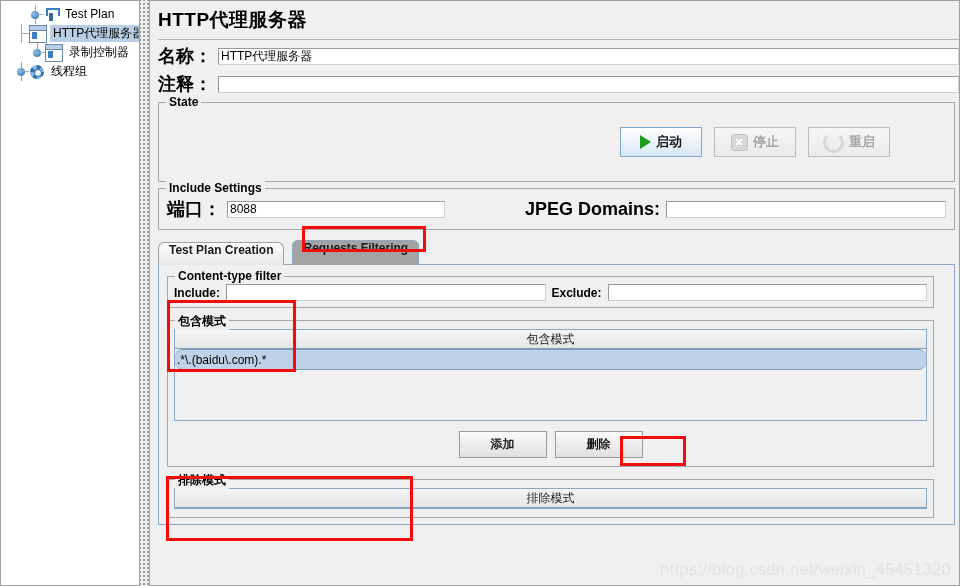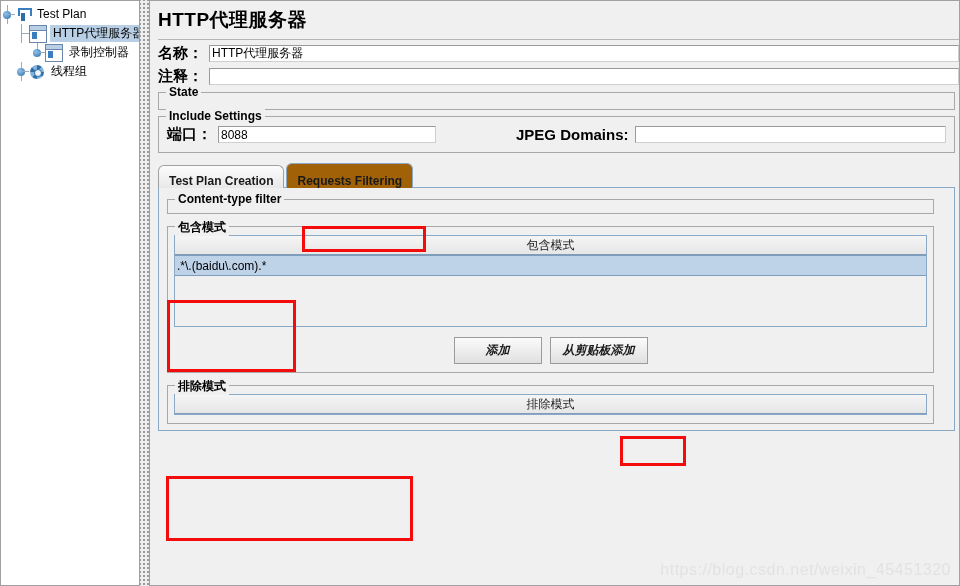--- a/index.html
+++ b/index.html
@@ -11,21 +11,21 @@
     position:relative;
   }
   .app{position:absolute;inset:0;display:flex;}
 
   
   .tree-pane{
     width:139px;background:#fff;border:1px solid #a0a0a0;
     border-right:none;box-sizing:border-box;position:relative;overflow:hidden;
   }
   .tree-inner{padding:4px 0 0 0;}
-  .tnode{display:flex;align-items:center;height:19px;white-space:nowrap;font-size:12px;}
+  .tnode{display:flex;align-items:center;height:19px;white-space:nowrap;font-size:12px;padding-left:28px;}
   .tlabel{padding:0 3px;line-height:17px;}
   .tlabel.sel{background:#b8cfe5;}
   .ico{display:inline-block;width:16px;height:16px;flex:0 0 auto;margin-right:3px;position:relative;}
 
   
   .elbow{width:14px;height:19px;position:relative;flex:0 0 auto;}
   .elbow:before{content:"";position:absolute;left:6px;top:0;bottom:0;width:1px;background:#9ab;}
   .elbow:after{content:"";position:absolute;left:6px;top:9px;width:8px;height:1px;background:#9ab;}
   .elbow.last:before{height:10px;}
   .knob{position:absolute;left:2px;top:6px;width:8px;height:8px;border-radius:50%;
@@ -56,21 +56,21 @@
   .main{
     flex:1;background:#f0f0f0;border:1px solid #a0a0a0;border-left:none;
     box-sizing:border-box;position:relative;overflow:hidden;padding:0 0 0 0;
   }
   .main-inner{padding:4px 0 0 8px;}
 
   h1.title{font-size:19px;font-weight:bold;margin:2px 0 6px 0;letter-spacing:.5px;}
   hr.sep{border:none;border-top:1px solid #b5b5b5;margin:0 0 4px 0;}
 
   .frow{display:flex;align-items:center;margin-bottom:4px;}
-  .flabel{font-weight:bold;font-size:15px;white-space:nowrap;margin-right:6px;}
+  .flabel{font-weight:bold;font-size:18px;white-space:nowrap;margin-right:6px;}
   .tf{
     flex:1;height:17px;background:#fff;border:1px solid #9a9a9a;border-right-color:#cfcfcf;border-bottom-color:#cfcfcf;
     box-sizing:border-box;font-size:12px;line-height:15px;padding:0 2px;color:#000;
     font-family:"Liberation Sans",sans-serif;outline:none;
   }
 
   
   .grp{border:1px solid #a8a8a8;margin:6px 4px 0 0;padding:8px 8px 8px 8px;position:relative;}
   .grp>.gtitle{position:absolute;top:-8px;left:7px;background:#f0f0f0;padding:0 3px;font-size:12px;font-weight:bold;}
 
@@ -91,47 +91,47 @@
   .restartico{width:15px;height:15px;border-radius:50%;border:3px solid #d8d8d8;border-top-color:transparent;display:inline-block;}
 
   .gs-row{display:flex;align-items:center;justify-content:space-between;}
   .gs-row .tf.port{flex:0 0 218px;}
   .gs-row .spacer{flex:0 0 80px;}
   .gs-row .tf.domains{flex:1;}
 
   
   .tabs{display:flex;align-items:flex-end;margin:10px 4px 0 0;height:25px;position:relative;z-index:2;}
   .tab{
-    height:22px;padding:0 10px;display:flex;align-items:flex-end;font-size:12px;font-weight:bold;
+    height:22px;padding:0 10px;display:flex;align-items:flex-start;font-size:12px;font-weight:bold;
     border:1px solid #a0a0a0;border-bottom:none;border-radius:6px 6px 0 0;
-    background:linear-gradient(#fcfcfc,#e8e8e8);cursor:pointer;margin-right:2px;color:#1a1a1a;
-  }
-  .tab.active{background:#a16207;border-color:#8aa9c6;height:24px;}
+    background:linear-gradient(#fcfcfc,#e8e8e8);cursor:pointer;margin-right:8px;color:#1a1a1a;
+  }
+  .tab.active{background:#a3a3a3;border-color:#8aa9c6;height:24px;}
   .tabpanel{border:1px solid #8aa9c6;margin:0 4px 0 0;padding:7px 18px 6px 6px;background:#f0f0f0;position:relative;top:-1px;}
 
   .ct-row{display:flex;align-items:center;gap:6px;}
   .ct-row .lbl{font-weight:bold;font-size:12px;}
   .ct-row .tf{height:17px;}
   .ct-row .tf.inc{flex:1 1 0;}
   .ct-row .tf.exc{flex:1 1 0;}
 
   
   .tablewrap{border:1px solid #8aa9c6;background:#fff;margin-top:2px;}
   .thead{height:18px;background:linear-gradient(#f5f5f5,#e6e6e6);border-bottom:1px solid #7f9dba;
      display:flex;align-items:center;justify-content:center;font-size:12px;color:#222;}
   .trow{height:19px;display:flex;align-items:center;padding:0 2px;font-size:12px;}
-  .trow.selected{background:#bed2e8;border-top:1px solid #7f9dba;border-bottom:1px solid #7f9dba;}
+  .trow.selected{background:#bed2e8;border-top:1px solid #7f9dba;border-bottom:1px solid #7f9dba;border-radius:8px;}
   .tbody{background:#f0f0f0;}
   .fill{height:50px;background:#f0f0f0;}
   .fill.small{height:18px;}
 
   .btnrow{display:flex;justify-content:center;align-items:center;gap:8px;margin-top:10px;}
   .sbtn{min-width:62px;height:25px;padding:0 12px;display:inline-flex;align-items:center;justify-content:center;
      font-size:12px;font-weight:bold;background:linear-gradient(#fbfbfb,#e0e0e0);border:1px solid #9b9b9b;
-     cursor:pointer;color:#1a1a1a;font-style:italic;}
+     cursor:pointer;color:#1a1a1a;}
 
   
   .anno{position:absolute;border:3px solid #f40b0b;box-sizing:border-box;pointer-events:none;z-index:30;}
 
   
   .wm{position:absolute;right:8px;bottom:6px;font-size:16px;color:#e2e2e2;letter-spacing:.5px;z-index:5;
       font-family:"Liberation Sans",sans-serif;}
 </style>
 </head>
 <body>
@@ -187,20 +187,34 @@
         <input class="tf" value="HTTP代理服务器" style="">
       </div>
 
       <div class="frow">
         <span class="flabel">注释：</span>
         <input class="tf" value="" style="">
       </div>
 
       <div class="grp">
         <span class="gtitle">State</span>
+        <div class="state-box">
+          <div class="btn primary">
+            <span class="play"></span>
+            <span>启动</span>
+          </div>
+          <div class="btn disabled">
+            <span class="stopico"></span>
+            <span>停止</span>
+          </div>
+          <div class="btn disabled">
+            <span class="restartico"></span>
+            <span>重启</span>
+          </div>
+        </div>
       </div>
 
       <div class="grp">
         <span class="gtitle">Include Settings</span>
         <div class="gs-row">
           <span class="flabel">端口：</span>
           <input class="tf port" value="8088" style="">
           <span class="spacer"></span>
           <span class="flabel">JPEG Domains:</span>
           <input class="tf domains" value="" style="">
@@ -213,36 +227,42 @@
         </div>
         <div class="tab active">
           <span>Requests Filtering</span>
         </div>
       </div>
 
       <div class="tabpanel">
 
         <div class="grp" style="margin:4px 2px 0 2px;padding:7px 6px 6px 6px;">
           <span class="gtitle">Content-type filter</span>
+          <div class="ct-row">
+            <span class="lbl">Include:</span>
+            <input class="tf inc" value="" style="">
+            <span class="lbl">Exclude:</span>
+            <input class="tf exc" value="" style="">
+          </div>
         </div>
 
         <div class="grp" style="margin:12px 2px 0 2px;padding:6px 6px 8px 6px;">
           <span class="gtitle">包含模式</span>
           <div class="tablewrap">
             <div class="thead">包含模式</div>
             <div class="tbody">
               <div class="trow selected">
                 <span>.*\.(baidu\.com).*</span>
               </div>
               <div class="fill"></div>
             </div>
           </div>
           <div class="btnrow">
             <div class="sbtn">添加</div>
-            <div class="sbtn">从剪贴板添加</div>
+            <div class="sbtn">删除</div>
           </div>
         </div>
 
         <div class="grp" style="margin:12px 2px 0 2px;padding:6px 6px 8px 6px;">
           <span class="gtitle">排除模式</span>
           <div class="tablewrap">
             <div class="thead">排除模式</div>
           </div>
         </div>
 

